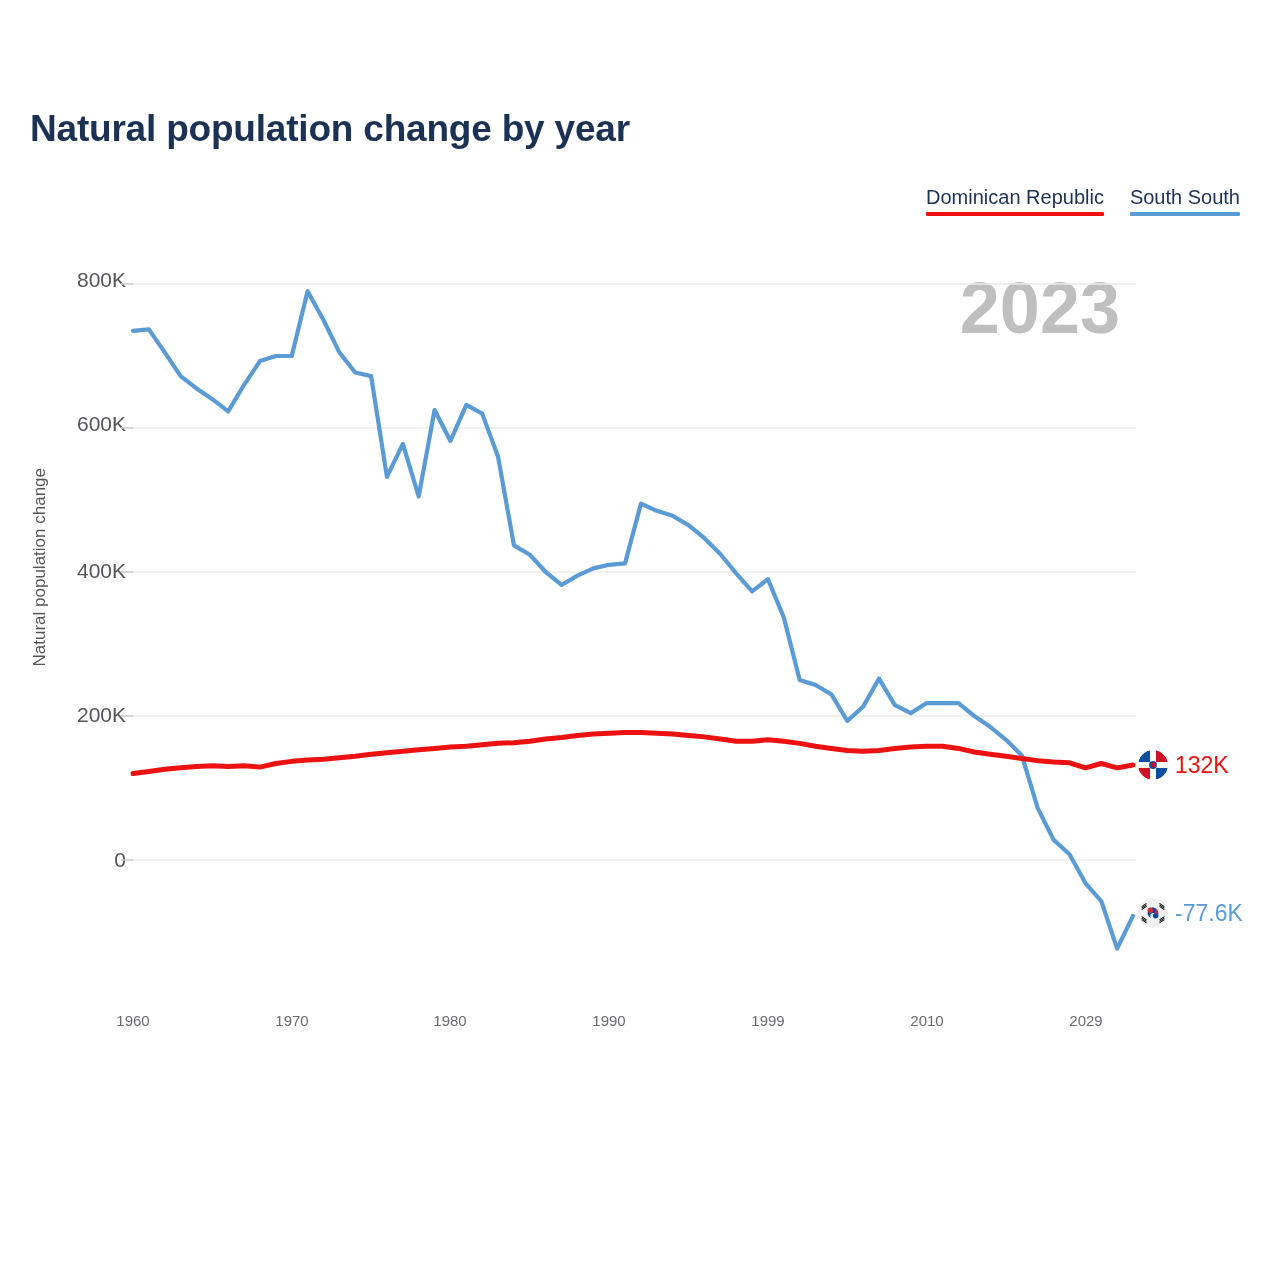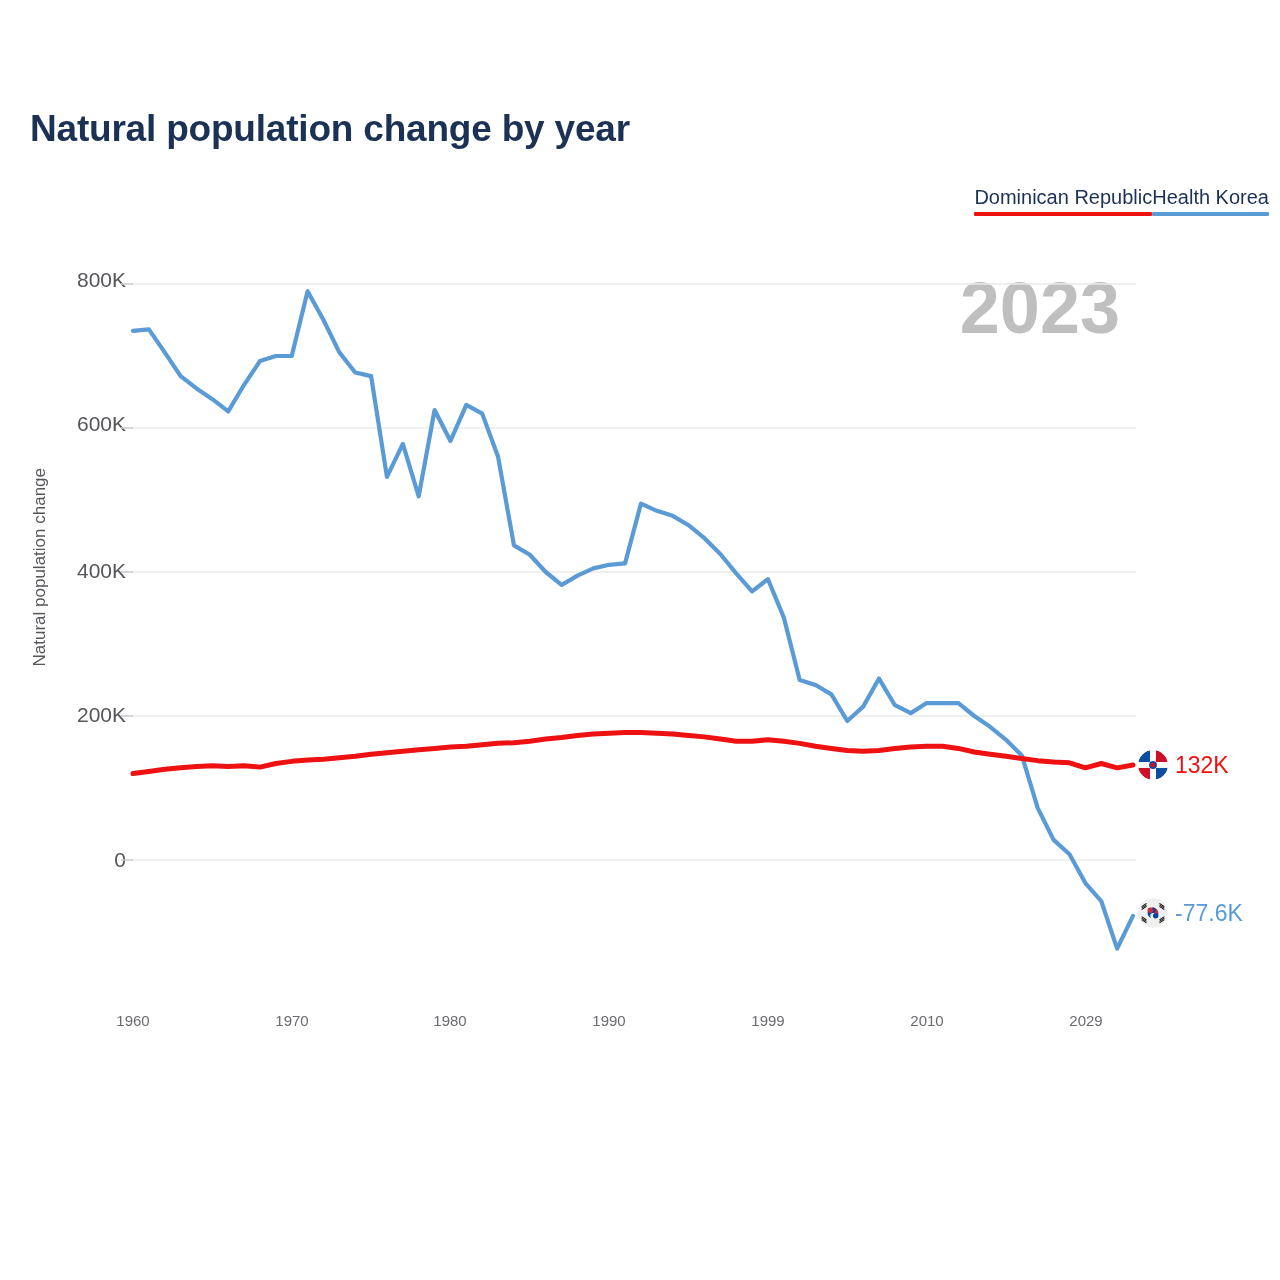--- a/index.html
+++ b/index.html
@@ -25,23 +25,24 @@
     left: 30px;
     top: 108px;
     font-size: 37px;
     font-weight: bold;
     color: #1b3255;
     letter-spacing: -0.2px;
     white-space: nowrap;
   }
   .legend {
     position: absolute;
-    right: 11px;
+    right: 40px;
     top: 185px;
     display: flex;
+    gap: 26px;
     align-items: center;
   }
   .legend-item {
     display: flex;
     flex-direction: column;
     align-items: stretch;
     cursor: pointer;
   }
   .legend-label {
     font-size: 20px;
@@ -143,21 +144,21 @@
 <div class="page">
 
   <div class="chart-title">Natural population change by year</div>
 
   <div class="legend">
     <div class="legend-item">
       <div class="legend-label">Dominican Republic</div>
       <div class="legend-rule" style="background:#ee1111"></div>
     </div>
     <div class="legend-item">
-      <div class="legend-label">Health Korea</div>
+      <div class="legend-label">South South</div>
       <div class="legend-rule" style="background:#5b9bd5"></div>
     </div>
   </div>
 
   <div class="year-watermark">2023</div>
 
   <div class="y-axis-title">
     <span>Natural population change</span>
   </div>
 

